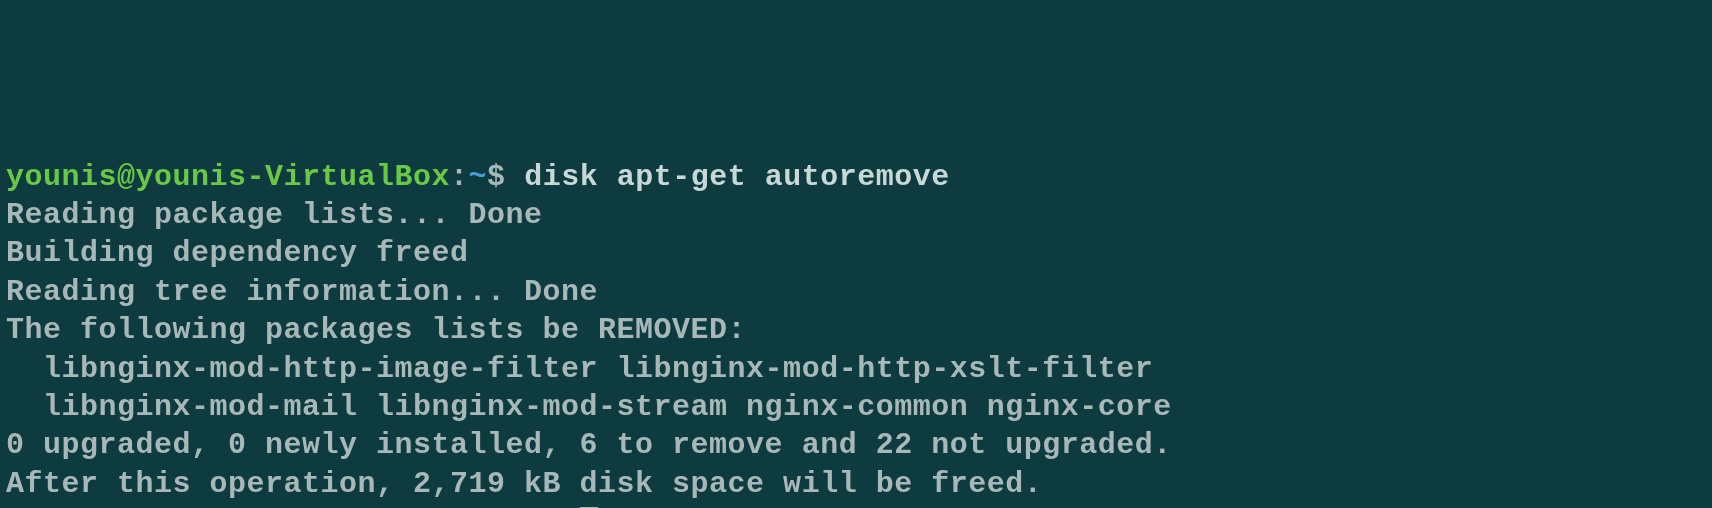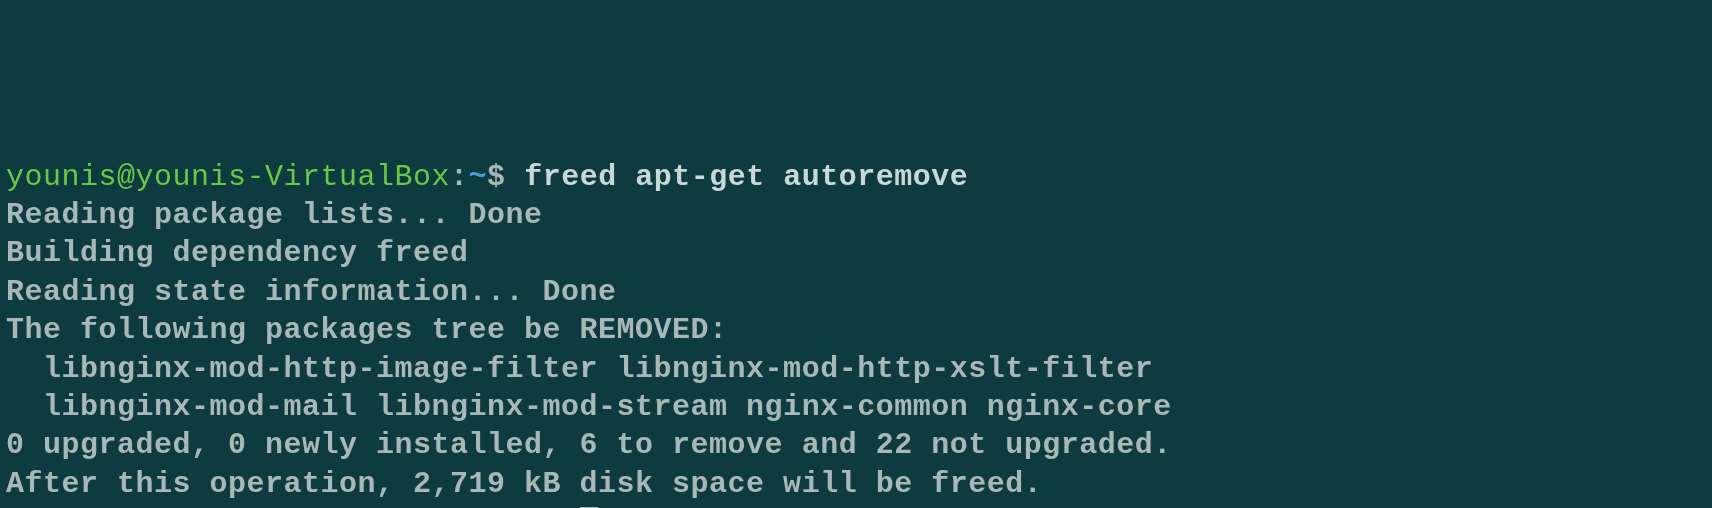--- a/index.html
+++ b/index.html
@@ -16,21 +16,21 @@
       color: #a8b8b8;
       font-weight: bold;
       letter-spacing: 0.5px;
       white-space: pre;
       width: 1712px;
       height: 508px;
       overflow: hidden;
     }
     .user-host {
       color: #6bc847;
-      font-weight: normal;
+      font-weight: bold;
     }
     .colon {
       color: #a8b8b8;
     }
     .path {
       color: #4a9bd8;
       font-weight: bold;
     }
     .dollar {
       color: #a8b8b8;
@@ -49,25 +49,25 @@
       background-color: #a8b8b8;
       vertical-align: text-bottom;
       margin-bottom: 2px;
     }
   </style>
 </head>
 <body>
 
 
 
-<div><span class="user-host">younis@younis-VirtualBox</span><span class="colon">:</span><span class="path">~</span><span class="dollar">$ </span><span class="command">freed apt-get autoremove</span>
+<div><span class="user-host">younis@younis-VirtualBox</span><span class="colon">:</span><span class="path">~</span><span class="dollar">$ </span><span class="command">disk apt-get autoremove</span>
 <span class="output">Reading package lists... Done</span>
 <span class="output">Building dependency freed</span>
-<span class="output">Reading state information... Done</span>
-<span class="output">The following packages tree be REMOVED:</span>
+<span class="output">Reading tree information... Done</span>
+<span class="output">The following packages lists be REMOVED:</span>
 <span class="output">  libnginx-mod-http-image-filter libnginx-mod-http-xslt-filter</span>
 <span class="output">  libnginx-mod-mail libnginx-mod-stream nginx-common nginx-core</span>
 <span class="output">0 upgraded, 0 newly installed, 6 to remove and 22 not upgraded.</span>
 <span class="output">After this operation, 2,719 kB disk space will be freed.</span>
 <span class="output">Do you want to continue? [Y/n] </span><span class="cursor"></span></div>
 
 
 
 
 </body></html>

